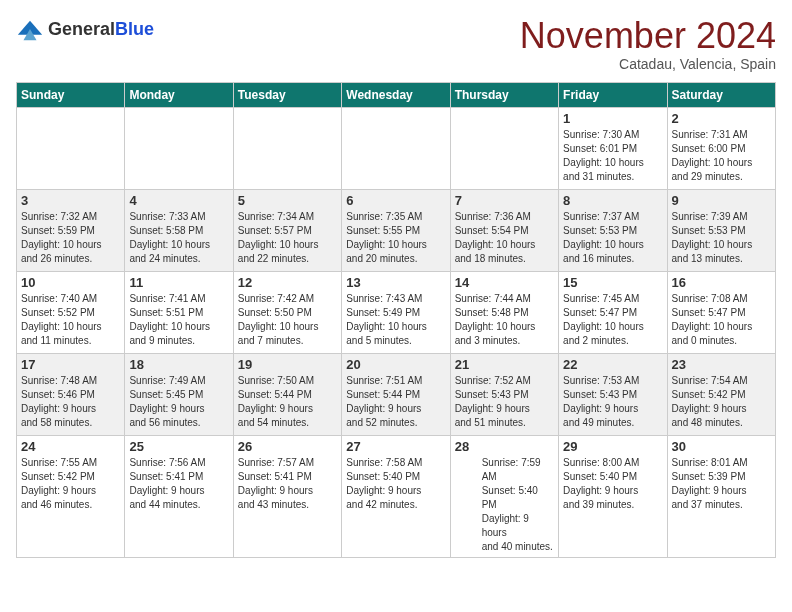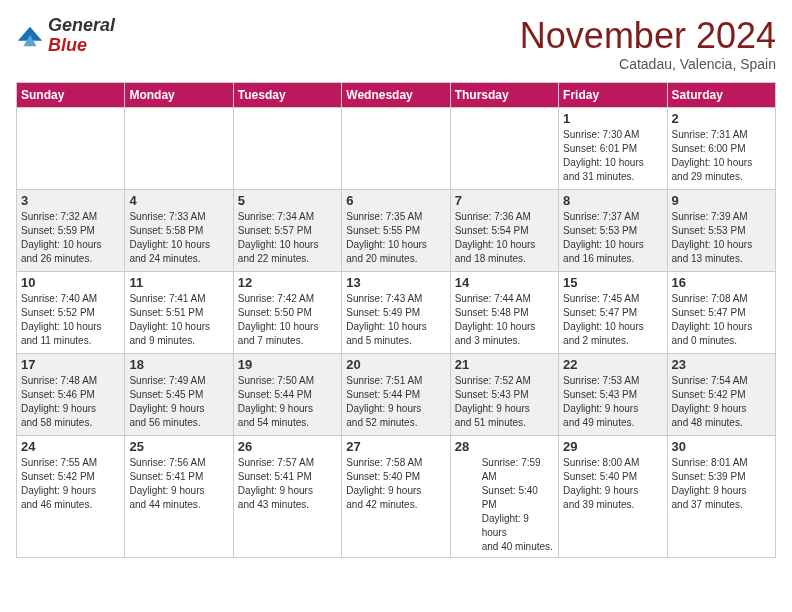--- a/index.html
+++ b/index.html
@@ -16,33 +16,32 @@
       align-items: flex-start;
       margin-bottom: 10px;
     }
     .logo {
       display: flex;
       align-items: center;
       gap: 4px;
     }
     .logo-text {
       display: flex;
-      flex-direction: column;
+      flex-direction: row;
       line-height: 1.1;
-      font-style: italic;
     }
     .logo-general {
       font-size: 18px;
       font-weight: bold;
       color: #333;
     }
     .logo-blue {
       font-size: 18px;
       font-weight: bold;
-      color: #b91c1c;
+      color: #1d4ed8;
     }
     .logo-icon {
       width: 28px;
       height: 28px;
     }
     .title-block {
       text-align: right;
     }
     .month-title {
       font-size: 36px;
@@ -53,21 +52,21 @@
     .location {
       font-size: 14px;
       color: #555;
     }
     table {
       width: 100%;
       border-collapse: collapse;
       table-layout: fixed;
     }
     thead tr {
-      background-color: #be185d;
+      background-color: #0f766e;
     }
     thead th {
       color: #fff;
       font-size: 12px;
       font-weight: bold;
       padding: 5px 4px;
       text-align: left;
       border: 1px solid #ccc;
     }
     tbody td {

